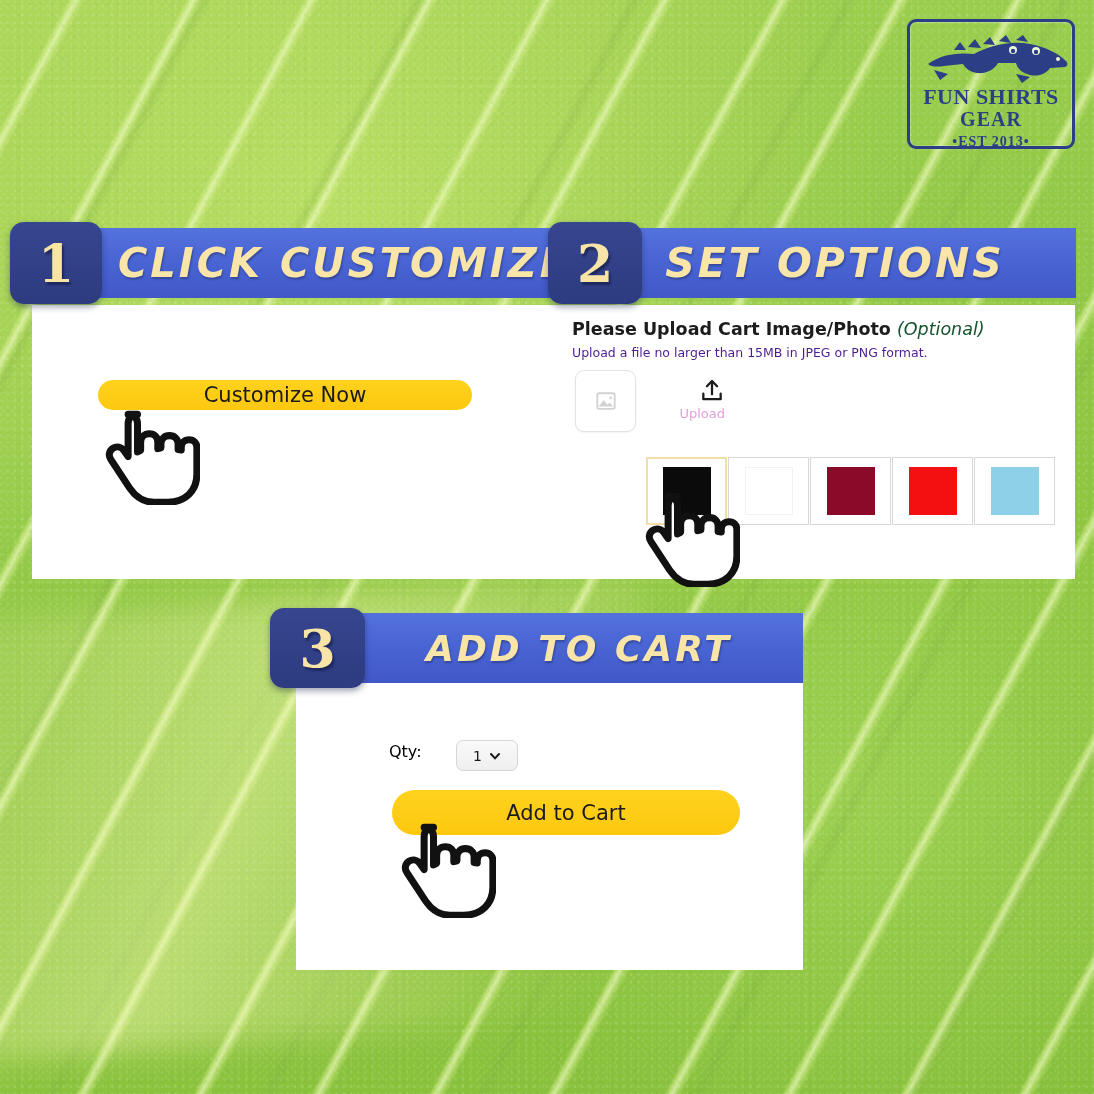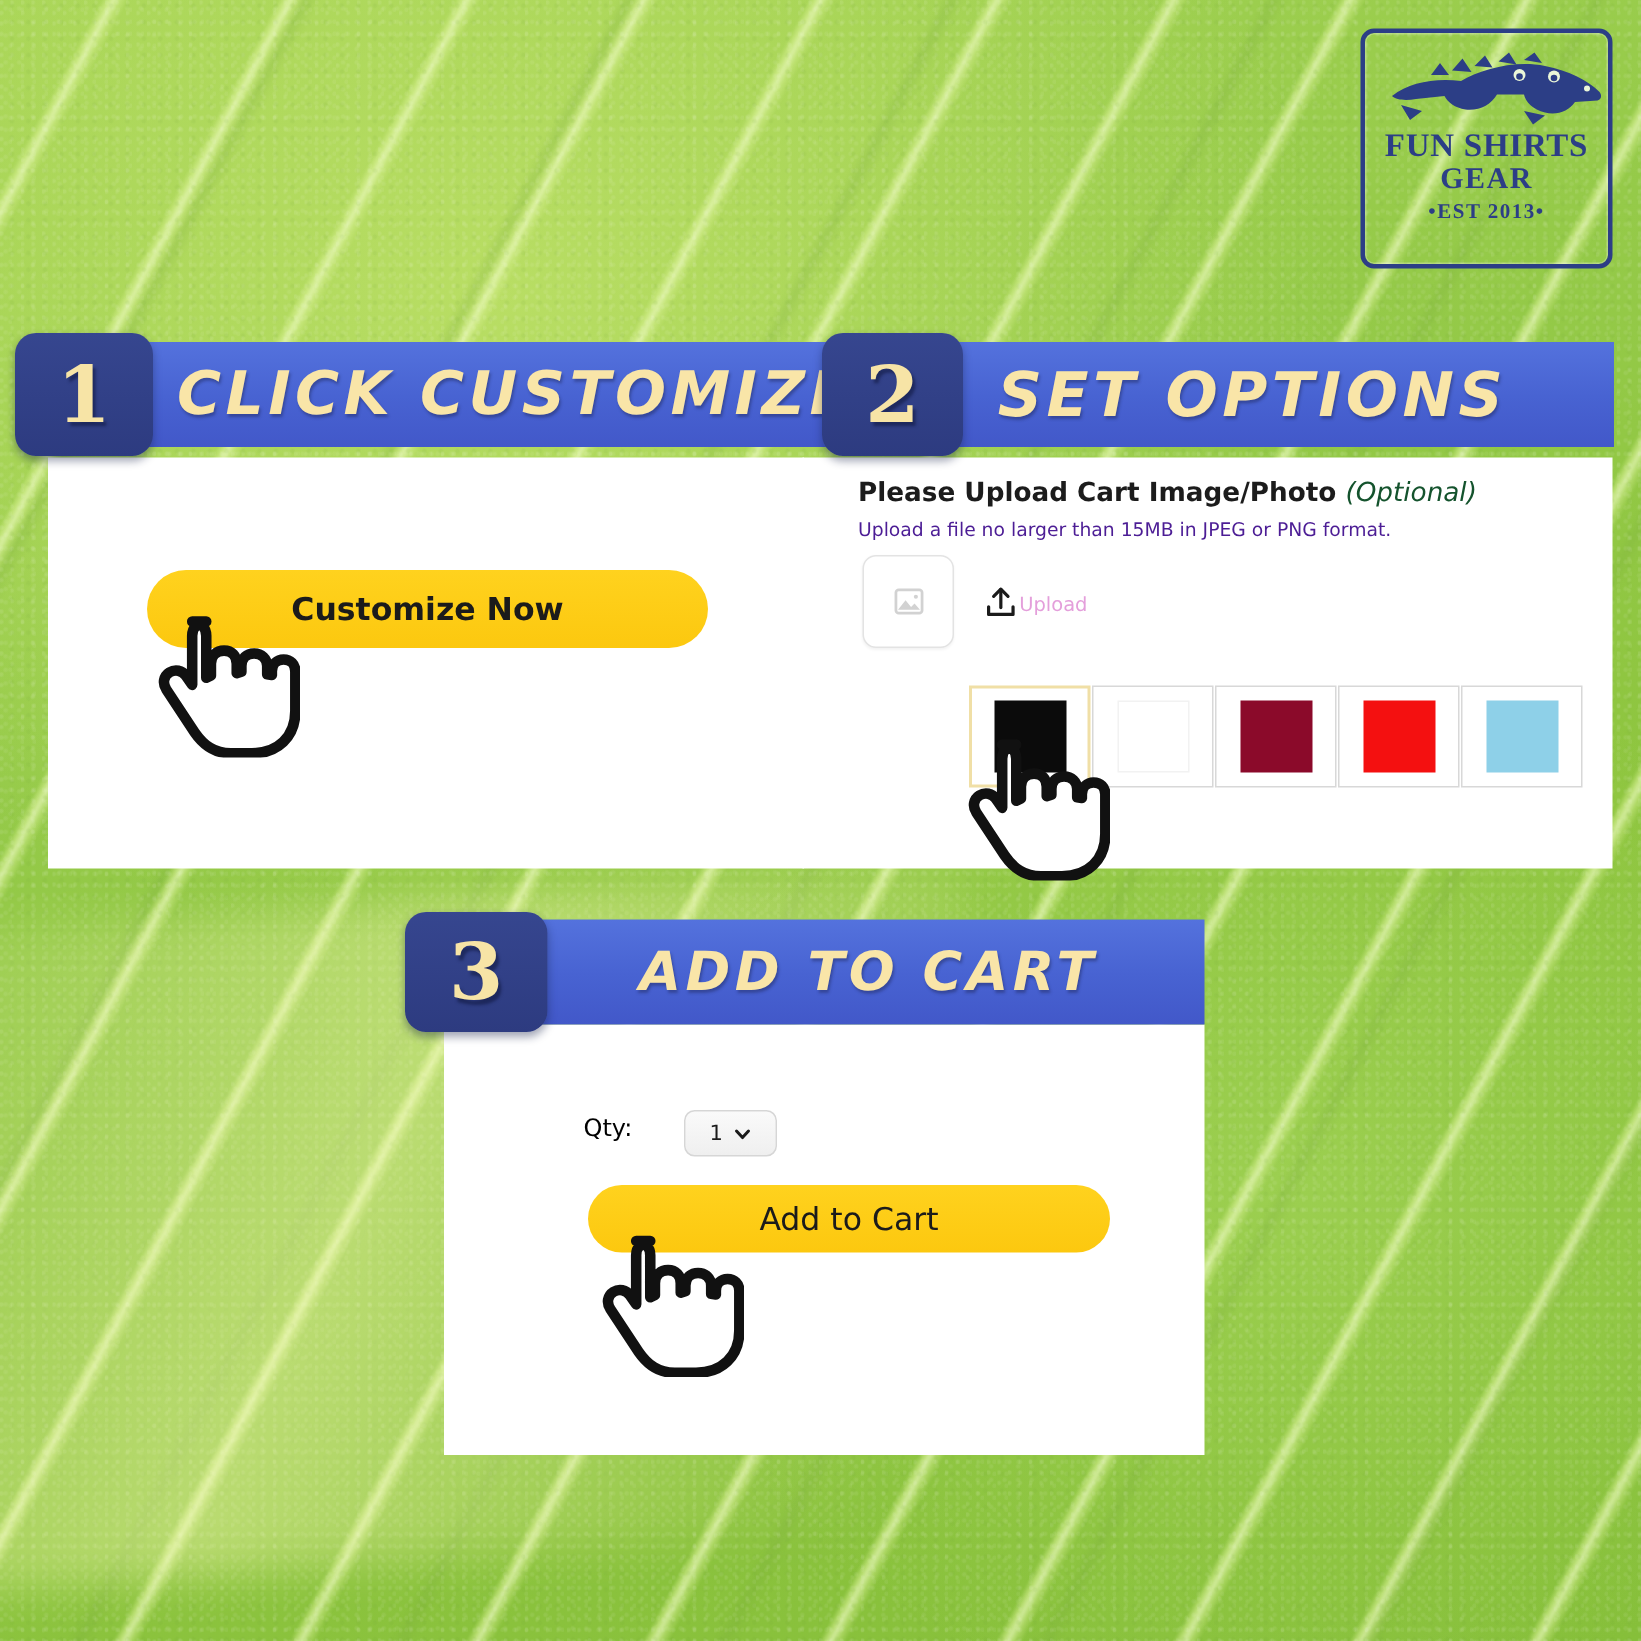--- a/index.html
+++ b/index.html
@@ -55,21 +55,21 @@
   }
   #bg .sheen {
     position:absolute; left:-10%; top:55%; width:70%; height:40%;
     background:linear-gradient(118deg, rgba(255,255,190,0) 0%, rgba(255,255,190,.40) 45%, rgba(255,255,190,0) 90%);
     filter:blur(14px);
     transform:rotate(-4deg);
   }
 
   
   #logo {
-    position:absolute; left:907px; top:19px; width:168px; height:160px;
+    position:absolute; left:907px; top:19px; width:168px; height:130px;
     border:3px solid #2c3e86; border-radius:9px;
     z-index:5; overflow:hidden;
     box-shadow:0 0 0 1px rgba(255,255,255,.25) inset;
   }
   #logo .gator { position:absolute; left:8px; top:8px; width:152px; height:58px; }
   #logo .tx { position:absolute; left:0; right:0; text-align:center; color:#2c3e86; }
   #logo .l1 { top:62px; font-size:22px; font-weight:bold; font-family:"Liberation Serif", serif; letter-spacing:.5px; }
   #logo .l2 { top:86px; font-size:20px; font-weight:bold; font-family:"Liberation Serif", serif; letter-spacing:1px; }
   #logo .l3 { top:112px; font-size:14px; font-weight:bold; font-family:"Liberation Serif", serif; letter-spacing:1px; }
 
@@ -106,21 +106,21 @@
   #b1 .btxt { margin-left:62px; font-size:40px; }
   #g1 { left:10px; top:222px; width:92px; height:82px; }
   #g1 span { font-size:52px; }
   .ybtn {
     position:absolute; z-index:5;
     background:linear-gradient(180deg,#ffd21e 0%,#fcc80f 100%);
     border-radius:999px;
     display:flex; align-items:center; justify-content:center;
     color:#1b1b1b; font-family:"DejaVu Sans", sans-serif;
   }
-  #customize-btn { left:98px; top:380px; width:374px; height:52px; font-size:21px;font-weight:bold; }
+  #customize-btn { left:98px; top:380px; width:374px; height:30px; font-size:21px; }
 
   
   #p2 { left:535px; top:305px; width:540px; height:274px; }
   #b2 { left:594px; top:228px; width:482px; height:70px; }
   #b2 .btxt { font-size:41px; }
   #g2 { left:548px; top:222px; width:94px; height:82px; }
   #g2 span { font-size:52px; }
 
   #upl-title {
     position:absolute; left:572px; top:319px; z-index:5;
@@ -135,21 +135,21 @@
     white-space:nowrap;
   }
   #thumb {
     position:absolute; left:575px; top:370px; width:61px; height:62px; z-index:5;
     background:#fff; border:1px solid #e3e3e3; border-radius:9px;
     display:flex; align-items:center; justify-content:center;
     box-shadow:0 1px 2px rgba(0,0,0,.05);
   }
   #upload-btn {
     position:absolute; left:655px; top:378px; width:70px; height:48px; z-index:5;
-    display:flex; align-items:center; justify-content:flex-start;
+    display:flex; flex-direction:column; align-items:flex-end; justify-content:flex-start;
   }
   #upload-btn .ulabel {
     font-family:"DejaVu Sans", sans-serif; font-size:13px; color:#e49fdb; margin-top:2px;
   }
   #swatches { position:absolute; left:646px; top:457px; z-index:5; display:flex; gap:1px; }
   .sw {
     width:81px; height:68px; background:#fff;
     border:1px solid #d8d8d8;
     display:flex; align-items:center; justify-content:center;
   }

